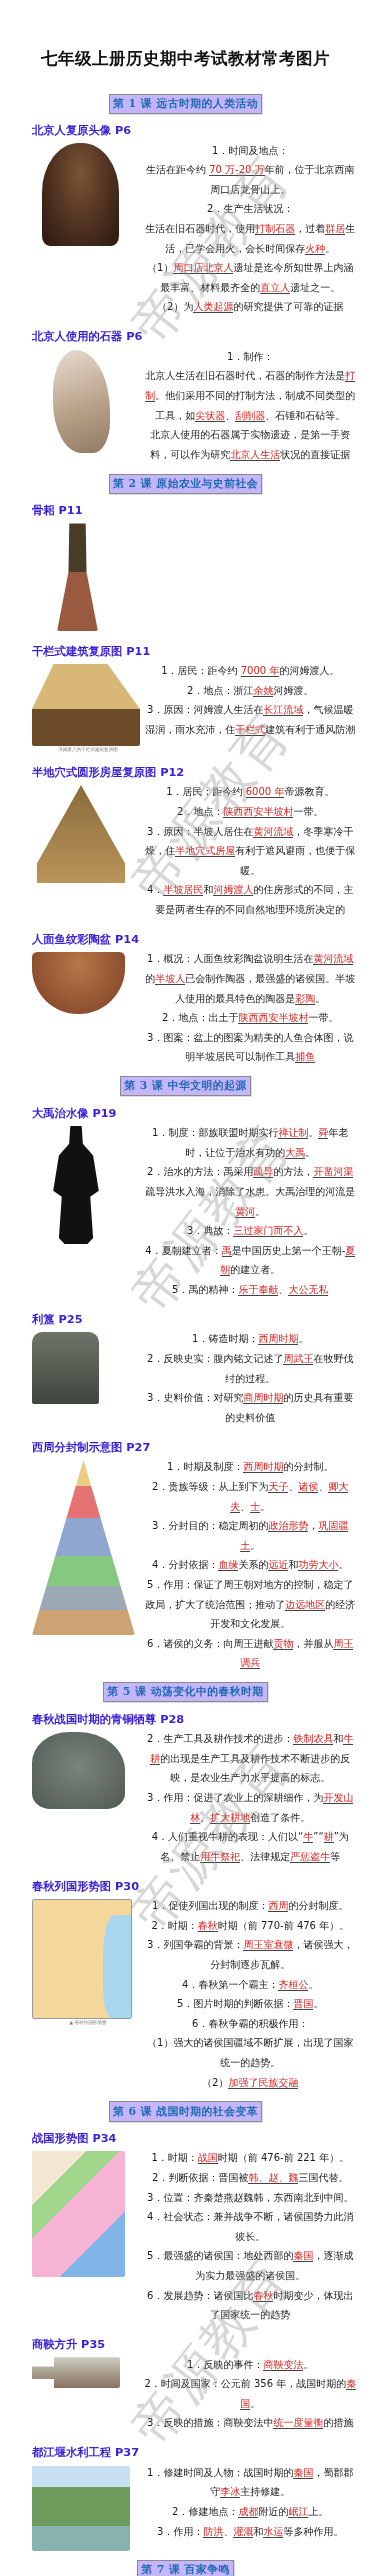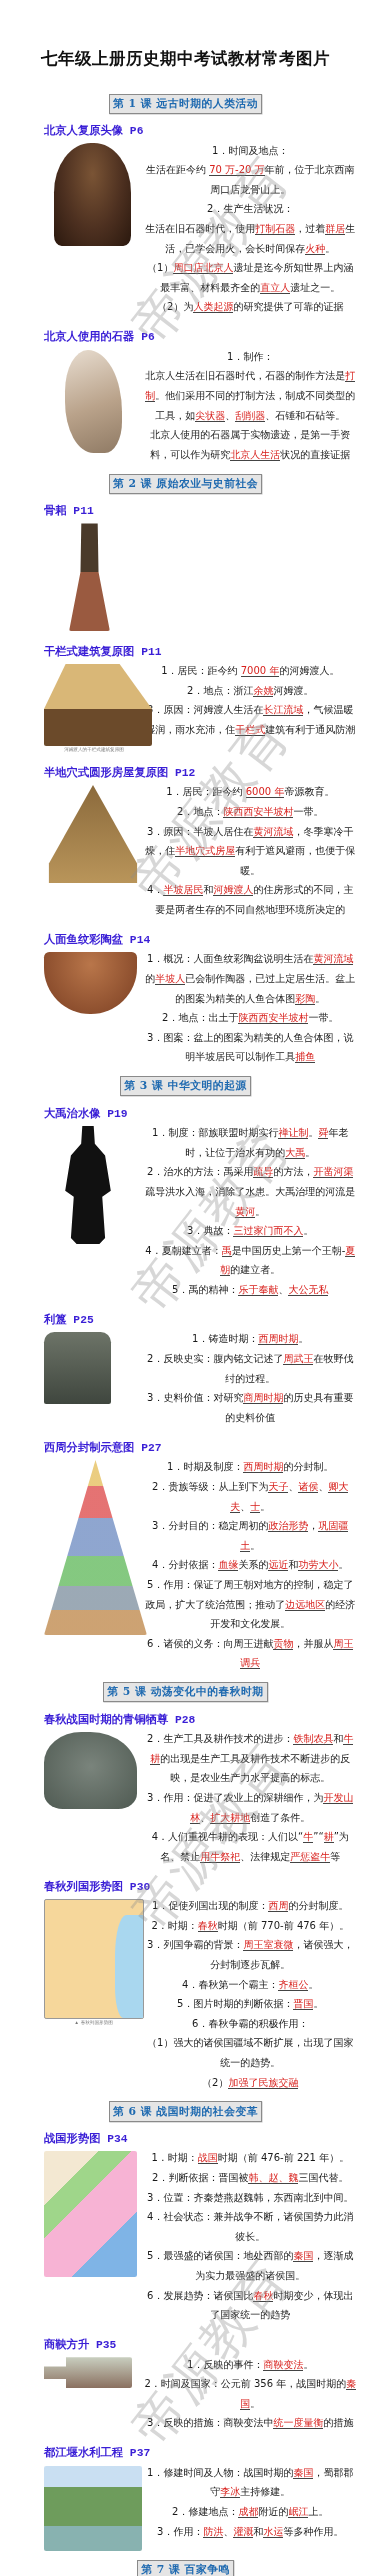--- a/index.html
+++ b/index.html
@@ -1,22 +1,22 @@
 <!DOCTYPE html>
 <html style="font-size:8.2px"><head>
 <meta charset="utf-8">
 <style>
   html, body { margin: 0; padding: 0; background: #ffffff; }
   body { width: 371px; font-family: "DejaVu Sans", "Liberation Sans", sans-serif; color: #222; }
   .page { position: relative; width: 371px; overflow: hidden; }
   .doc-title { text-align: center; font-family: "DejaVu Serif", "Liberation Serif", serif; font-weight: bold; font-size: 16.5px; color: #111; margin: 0; padding-top: 48px; padding-bottom: 14.4px; letter-spacing: 0.5px; }
   .lesson { text-align: center; margin: 9.3px 0 6.2px 0; }
-  .lesson-box { display: inline-block; background: #e5e5e5; border: 0.5px solid #8a8a8a; box-shadow: 0.5px 0.5px 0 #bdbdbd; padding: 2.1px 3.1px; font-family: "DejaVu Serif", "Liberation Serif", serif; font-weight: bold; font-size: 10.8px; color: #1f6ab0; letter-spacing: 0.5px; }
+  .lesson-box { display: inline-block; background: #c4b5fd; border: 0.5px solid #8a8a8a; box-shadow: 0.5px 0.5px 0 #bdbdbd; padding: 2.1px 3.1px; font-family: "DejaVu Serif", "Liberation Serif", serif; font-weight: bold; font-size: 10.8px; color: #1f6ab0; letter-spacing: 0.5px; }
   .item { position: relative; display: flex; padding: 0 14.4px 0 0; margin-bottom: 9.3px; }
-  .left { width: 144px; flex: 0 0 144px; padding-left: 44px; box-sizing: border-box; font-family: Liberation Mono, monospace; }
+  .left { width: 144px; flex: 0 0 144px; padding-left: 32px; box-sizing: border-box; }
   .item-title { font-weight: bold; font-size: 11.3px; color: #3a1fd6; margin: 3.1px 0 5.2px 0; white-space: nowrap; letter-spacing: 0; }
   .pic { position: relative; border-radius: 2.1px; }
   .caption { font-size: 4.6px; color: #777; text-align: center; margin-top: 1.5px; }
   .right { flex: 1; padding-left: 0; padding-top: 20.6px; font-size: 10px; line-height: 19.6px; color: #1a1a1a; text-align: center; }
   .line { margin: 0; }
   .hl { color: #d8201c; border-bottom: 0.8px solid #444; }
   .watermark { position: absolute; font-family: "DejaVu Serif", serif; font-size: 52px; color: rgba(140,140,140,0.35); transform: rotate(-52deg); pointer-events: none; white-space: nowrap; letter-spacing: 2.1px; }
   
   .bust { width: 77px; height: 103px; margin-left: 10.3px; background: radial-gradient(ellipse at 50% 30%, #7a5435 0%, #4d3020 55%, #2a180e 100%); border-radius: 48% 48% 10% 10%; }
   .stone { width: 57px; height: 103px; margin-left: 20.6px; background: linear-gradient(160deg,#e8ddd0,#b9a28a 55%,#8f7a64); border-radius: 40% 60% 30% 50%; }
@@ -96,21 +96,21 @@
           <p class="line"><span>3．原因：半坡人居住在</span><span class="hl">黄河流域</span><span>，冬季寒冷干燥，住</span><span class="hl">半地穴式房屋</span><span>有利于遮风避雨，也便于保暖。</span></p>
           <p class="line"><span>4．</span><span class="hl">半坡居民</span><span>和</span><span class="hl">河姆渡人</span><span>的住房形式的不同，主要是两者生存的不同自然地理环境所决定的</span></p>
         </div>
       </div>
       <div class="item">
         <div class="left">
           <div class="item-title">人面鱼纹彩陶盆   P14</div>
           <div class="pic bowl"></div>
         </div>
         <div class="right">
-          <p class="line"><span>1．概况：人面鱼纹彩陶盆说明生活在</span><span class="hl">黄河流域</span><span>的</span><span class="hl">半坡人</span><span>已会制作陶器，已过上定居生活。盆上的图案为精美的人鱼合体图</span><span class="hl">彩陶</span><span>。</span></p>
+          <p class="line"><span>1．概况：人面鱼纹彩陶盆说明生活在</span><span class="hl">黄河流域</span><span>的</span><span class="hl">半坡人</span><span>已会制作陶器，最强盛的诸侯国。半坡人使用的最具特色的陶器是</span><span class="hl">彩陶</span><span>。</span></p>
           <p class="line"><span>2．地点：出土于</span><span class="hl">陕西西安半坡村</span><span>一带。</span></p>
           <p class="line"><span>3．图案：盆上的图案为精美的人鱼合体图，说明半坡居民可以制作工具</span><span class="hl">捕鱼</span></p>
         </div>
       </div>
       <div class="lesson"><span class="lesson-box">第 3 课  中华文明的起源</span></div>
       <div class="item">
         <div class="left">
           <div class="item-title">大禹治水像  P19</div>
           <div class="pic yu"></div>
         </div>

